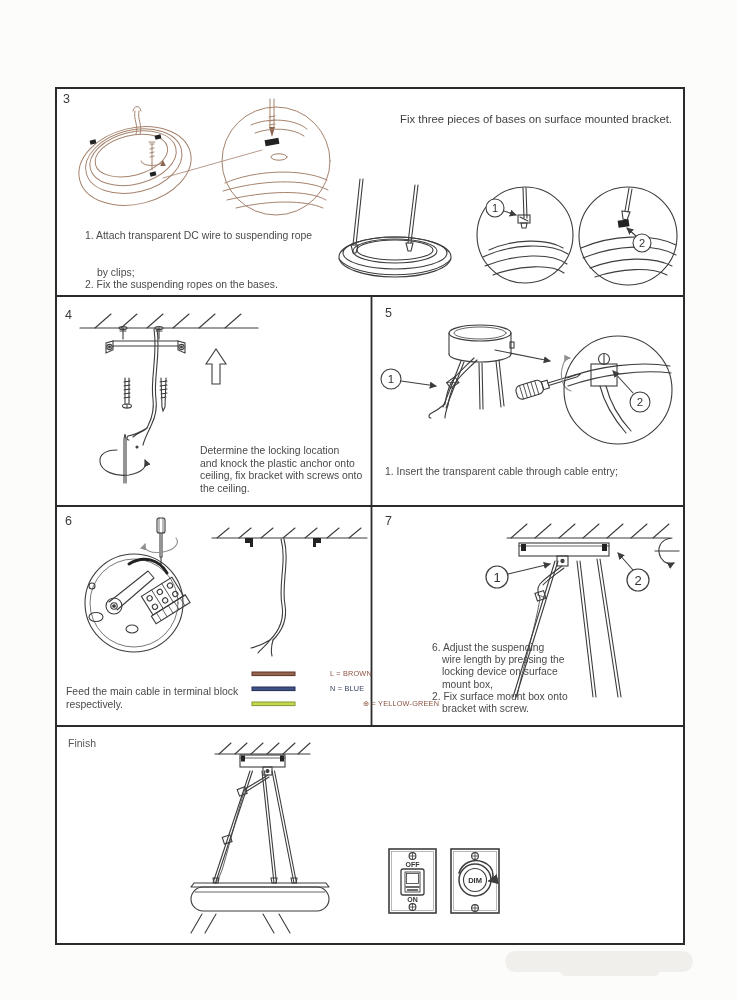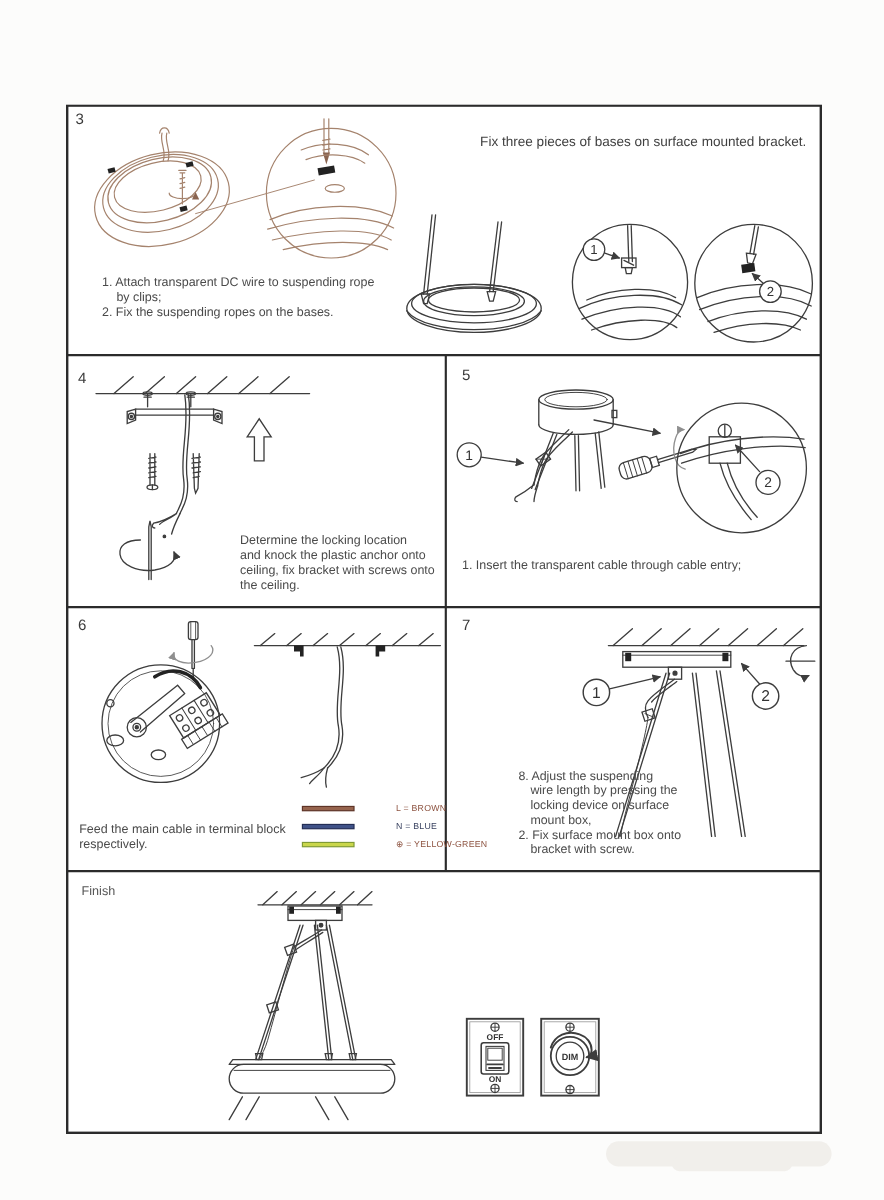--- a/index.html
+++ b/index.html
@@ -4,31 +4,31 @@
 <style>
   html,body{margin:0;padding:0;}
   body{width:737px;height:1000px;background:#fcfcfb;font-family:"Liberation Sans",sans-serif;}
   .stage{position:relative;width:737px;height:1000px;overflow:hidden;}
   .page{position:absolute;left:55px;top:87px;width:630px;height:858px;background:#ffffff;}
   .art{position:absolute;left:0;top:0;width:630px;height:858px;}
   .t{position:absolute;color:#4a4a4a;}
   .num{font-size:12.5px;color:#3a3a3a;}
   .heading{font-size:11.3px;color:#3f3f3f;text-align:right;}
   .body10{font-size:10.4px;line-height:12.6px;}
-  .body10 .ind{padding-left:12px;}
+  .body10 .ind{padding-left:12px;margin-top:24px;}
   .t7{font-size:10.3px;line-height:12.2px;}
   .t7 .ind{padding-left:10px;}
   .finishlbl{font-size:10.5px;color:#565656;}
   .legend{position:absolute;left:196px;top:579px;}
   .lrow{display:flex;align-items:center;height:15px;gap:28px;}
   .lrow svg{display:block;margin-right:5px;}
   .lrow span{font-size:7.3px;letter-spacing:.2px;white-space:nowrap;}
   .leg-brown{color:#8d5340;}
   .leg-blue{color:#3a4361;}
-  .leg-yg{color:#8d5340;}
+  .leg-yg{color:#8d5340;margin-left:33px;}
   .blob{position:absolute;left:505px;top:951px;width:188px;height:21px;background:#f1efeb;border-radius:11px;}
   .blob2{position:absolute;left:560px;top:964px;width:100px;height:12px;background:#f1efeb;border-radius:7px;}
 </style>
 </head>
 <body>
 
 <div class="stage">
   <div class="page">
 
     <svg class="art" viewBox="0 0 630 858">
@@ -337,21 +337,21 @@
       <div class="lrow">
         <svg width="46" height="6">
             <rect x="1" y="1" width="43" height="3.6" stroke="#7f9a35" stroke-width="1" fill="#c9d64b"></rect>
           </svg>
         <span class="leg-yg">⊕ = YELLOW-GREEN</span>
       </div>
     </div>
 
     <div class="t num" style="left:330px;top:427px">7</div>
     <div class="t t7" style="left:377px;top:555px;width:165px">
-      <div>8. Adjust the suspending</div>
+      <div>6. Adjust the suspending</div>
       <div class="ind">wire length by pressing the</div>
       <div class="ind">locking device on surface</div>
       <div class="ind">mount box,</div>
       <div>2. Fix surface mount box onto</div>
       <div class="ind">bracket with screw.</div>
     </div>
 
     <div class="t finishlbl" style="left:13px;top:650px">Finish</div>
   </div>
 

